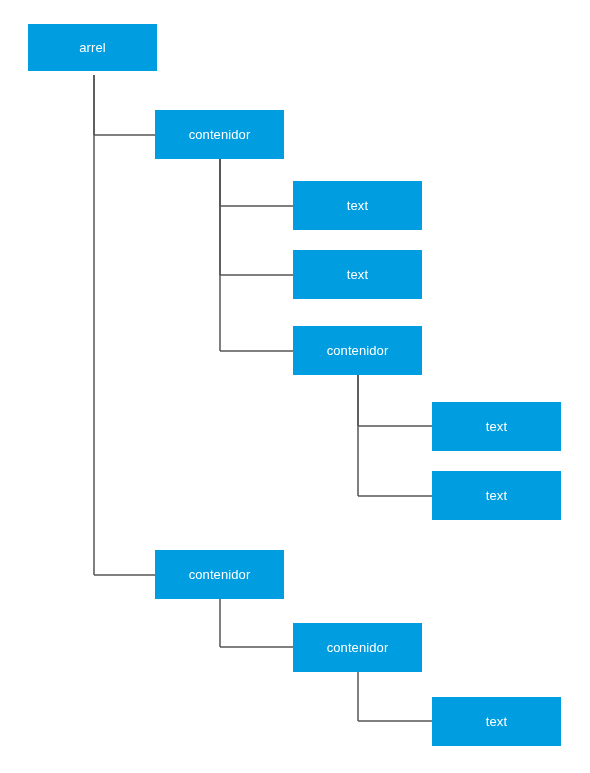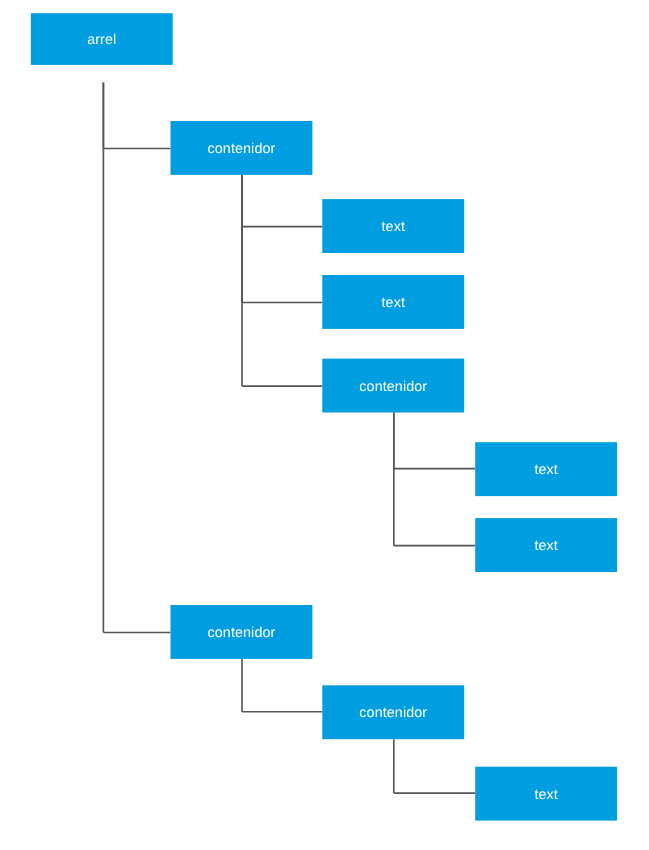--- a/index.html
+++ b/index.html
@@ -84,21 +84,21 @@
       <g>
         <line x1="220" y1="599" x2="220" y2="647" stroke="#555555" stroke-width="1.5"></line>
         <line x1="220" y1="647" x2="293" y2="647" stroke="#555555" stroke-width="1.5"></line>
       </g>
       <g>
         <line x1="358" y1="672" x2="358" y2="721" stroke="#555555" stroke-width="1.5"></line>
         <line x1="358" y1="721" x2="432" y2="721" stroke="#555555" stroke-width="1.5"></line>
       </g>
     </svg>
   <div id="node-layer">
-      <div class="node" style="left: 28px; top: 12px; width: 129px; height: 47px; background: rgb(0, 158, 224); color: rgb(255, 255, 255); font-size: 13px;">
+      <div class="node" style="left: 28px; top: 24px; width: 129px; height: 47px; background: rgb(0, 158, 224); color: rgb(255, 255, 255); font-size: 13px;">
         <span class="node-label">arrel</span>
       </div>
       <div class="node" style="left: 155px; top: 110px; width: 129px; height: 49px; background: rgb(0, 158, 224); color: rgb(255, 255, 255); font-size: 13px;">
         <span class="node-label">contenidor</span>
       </div>
       <div class="node" style="left: 293px; top: 181px; width: 129px; height: 49px; background: rgb(0, 158, 224); color: rgb(255, 255, 255); font-size: 13px;">
         <span class="node-label">text</span>
       </div>
       <div class="node" style="left: 293px; top: 250px; width: 129px; height: 49px; background: rgb(0, 158, 224); color: rgb(255, 255, 255); font-size: 13px;">
         <span class="node-label">text</span>

